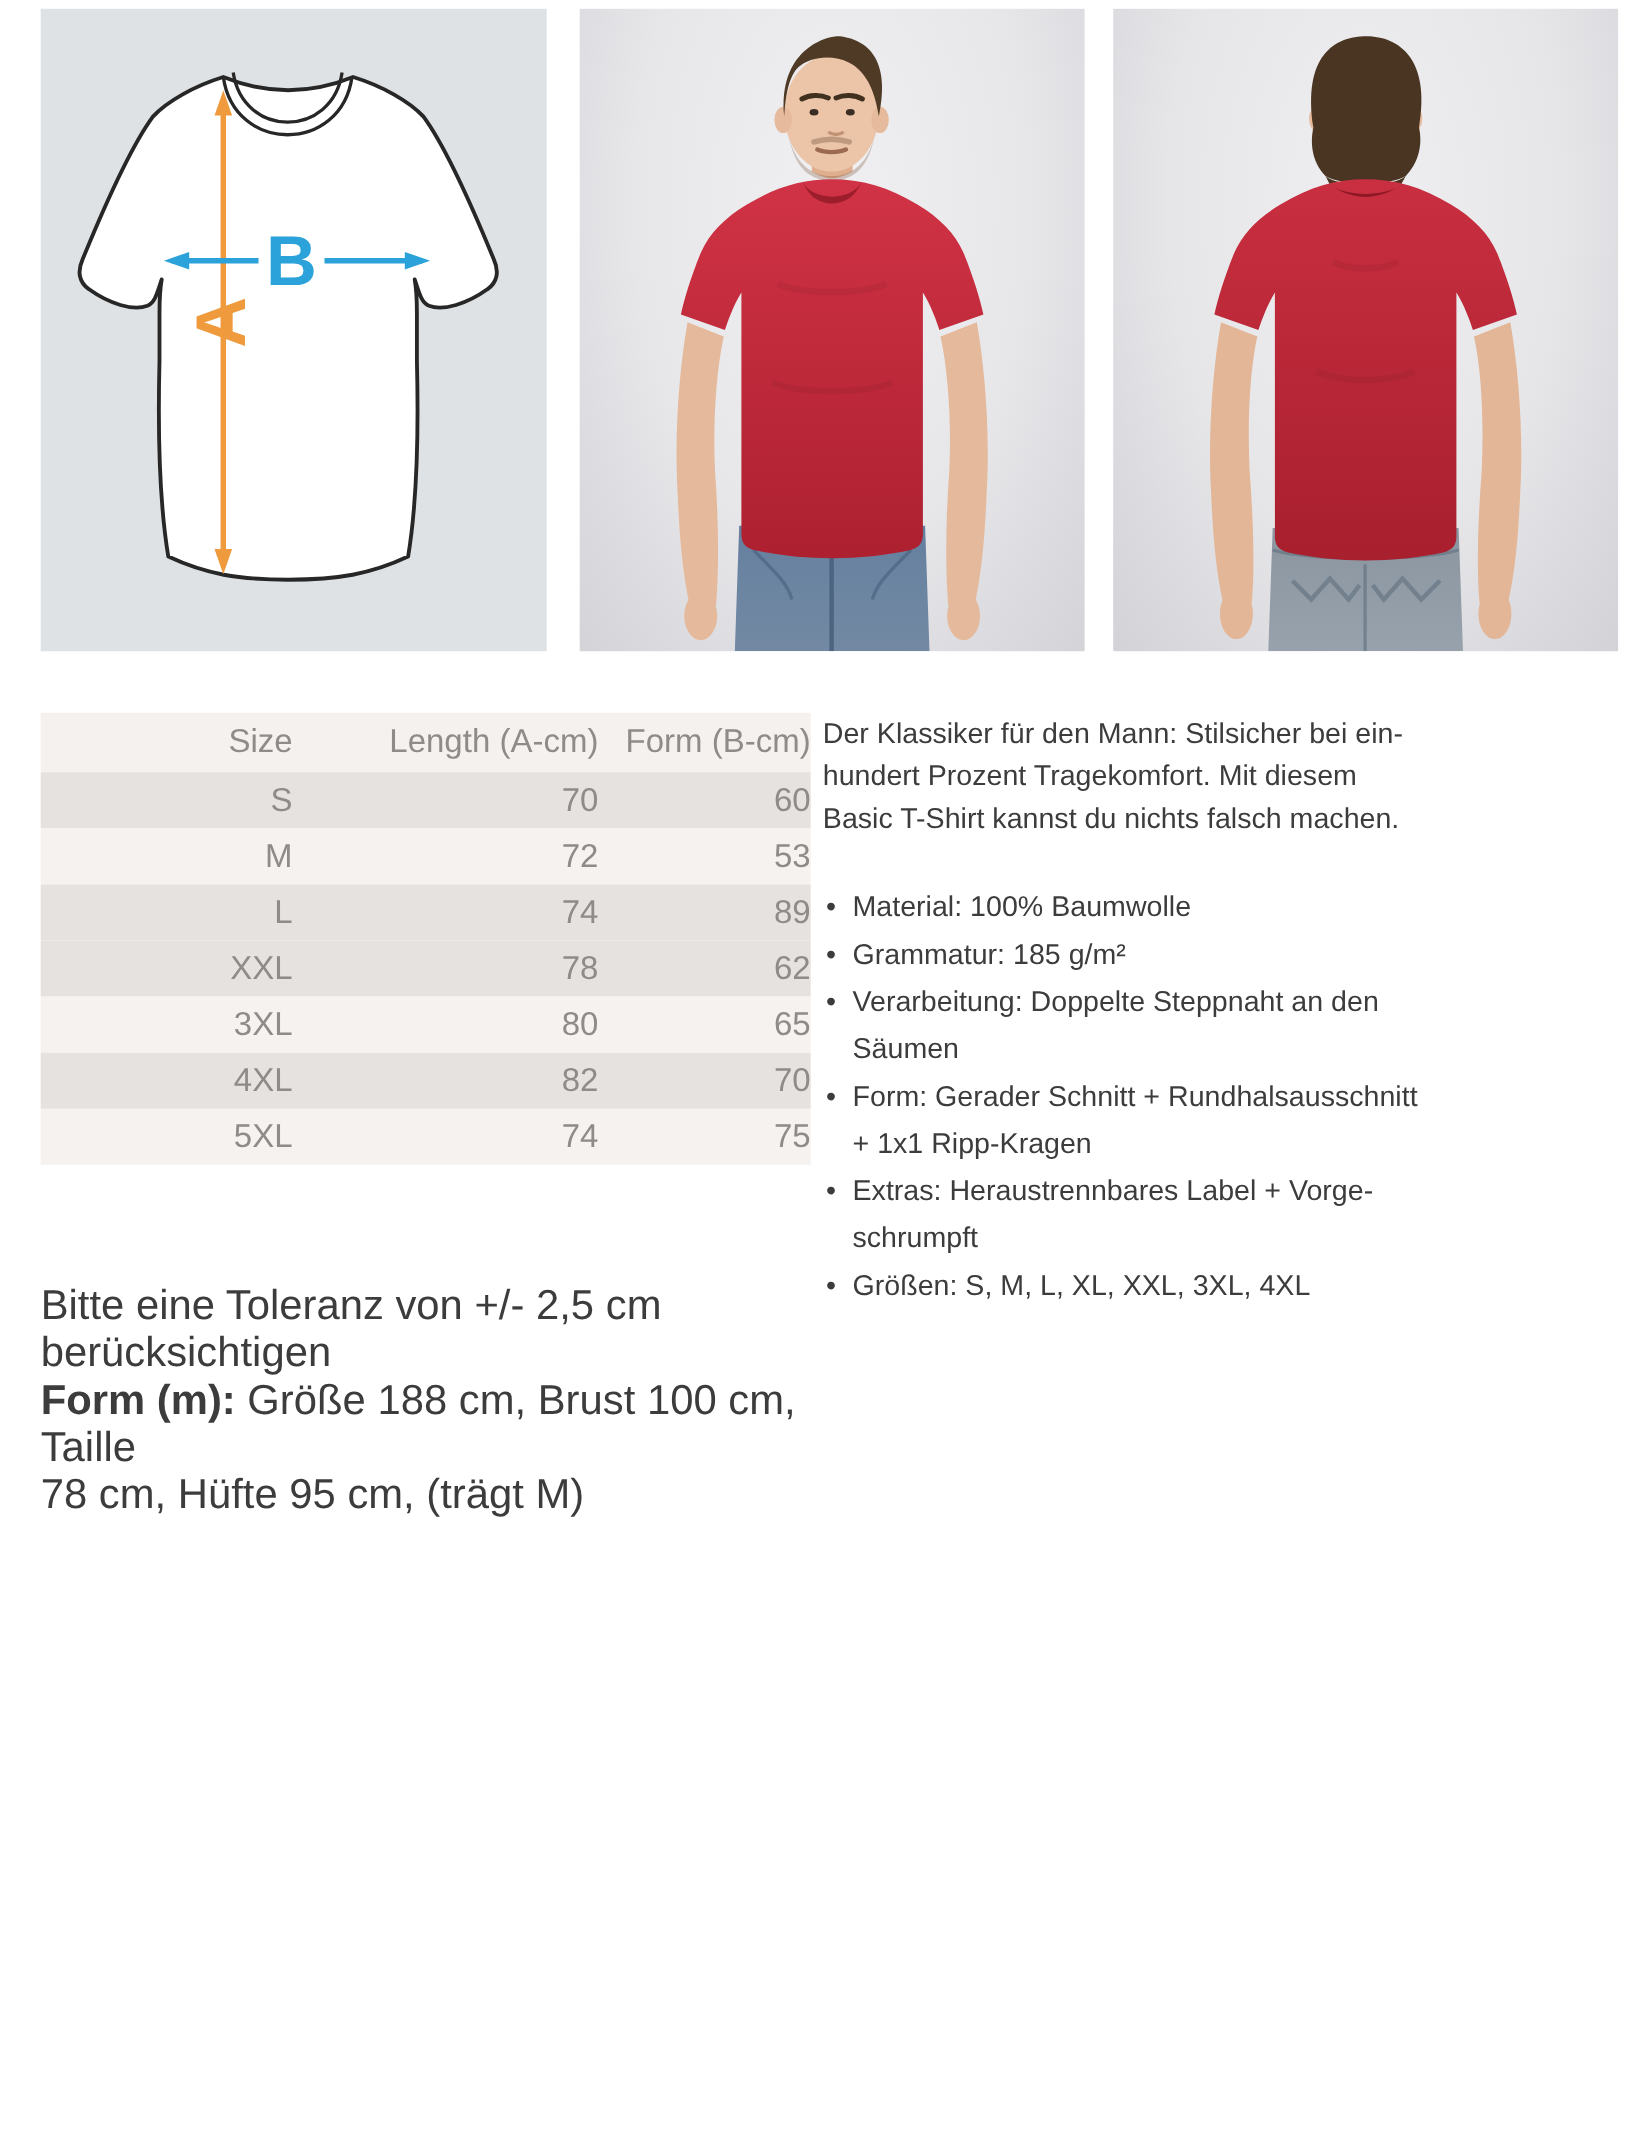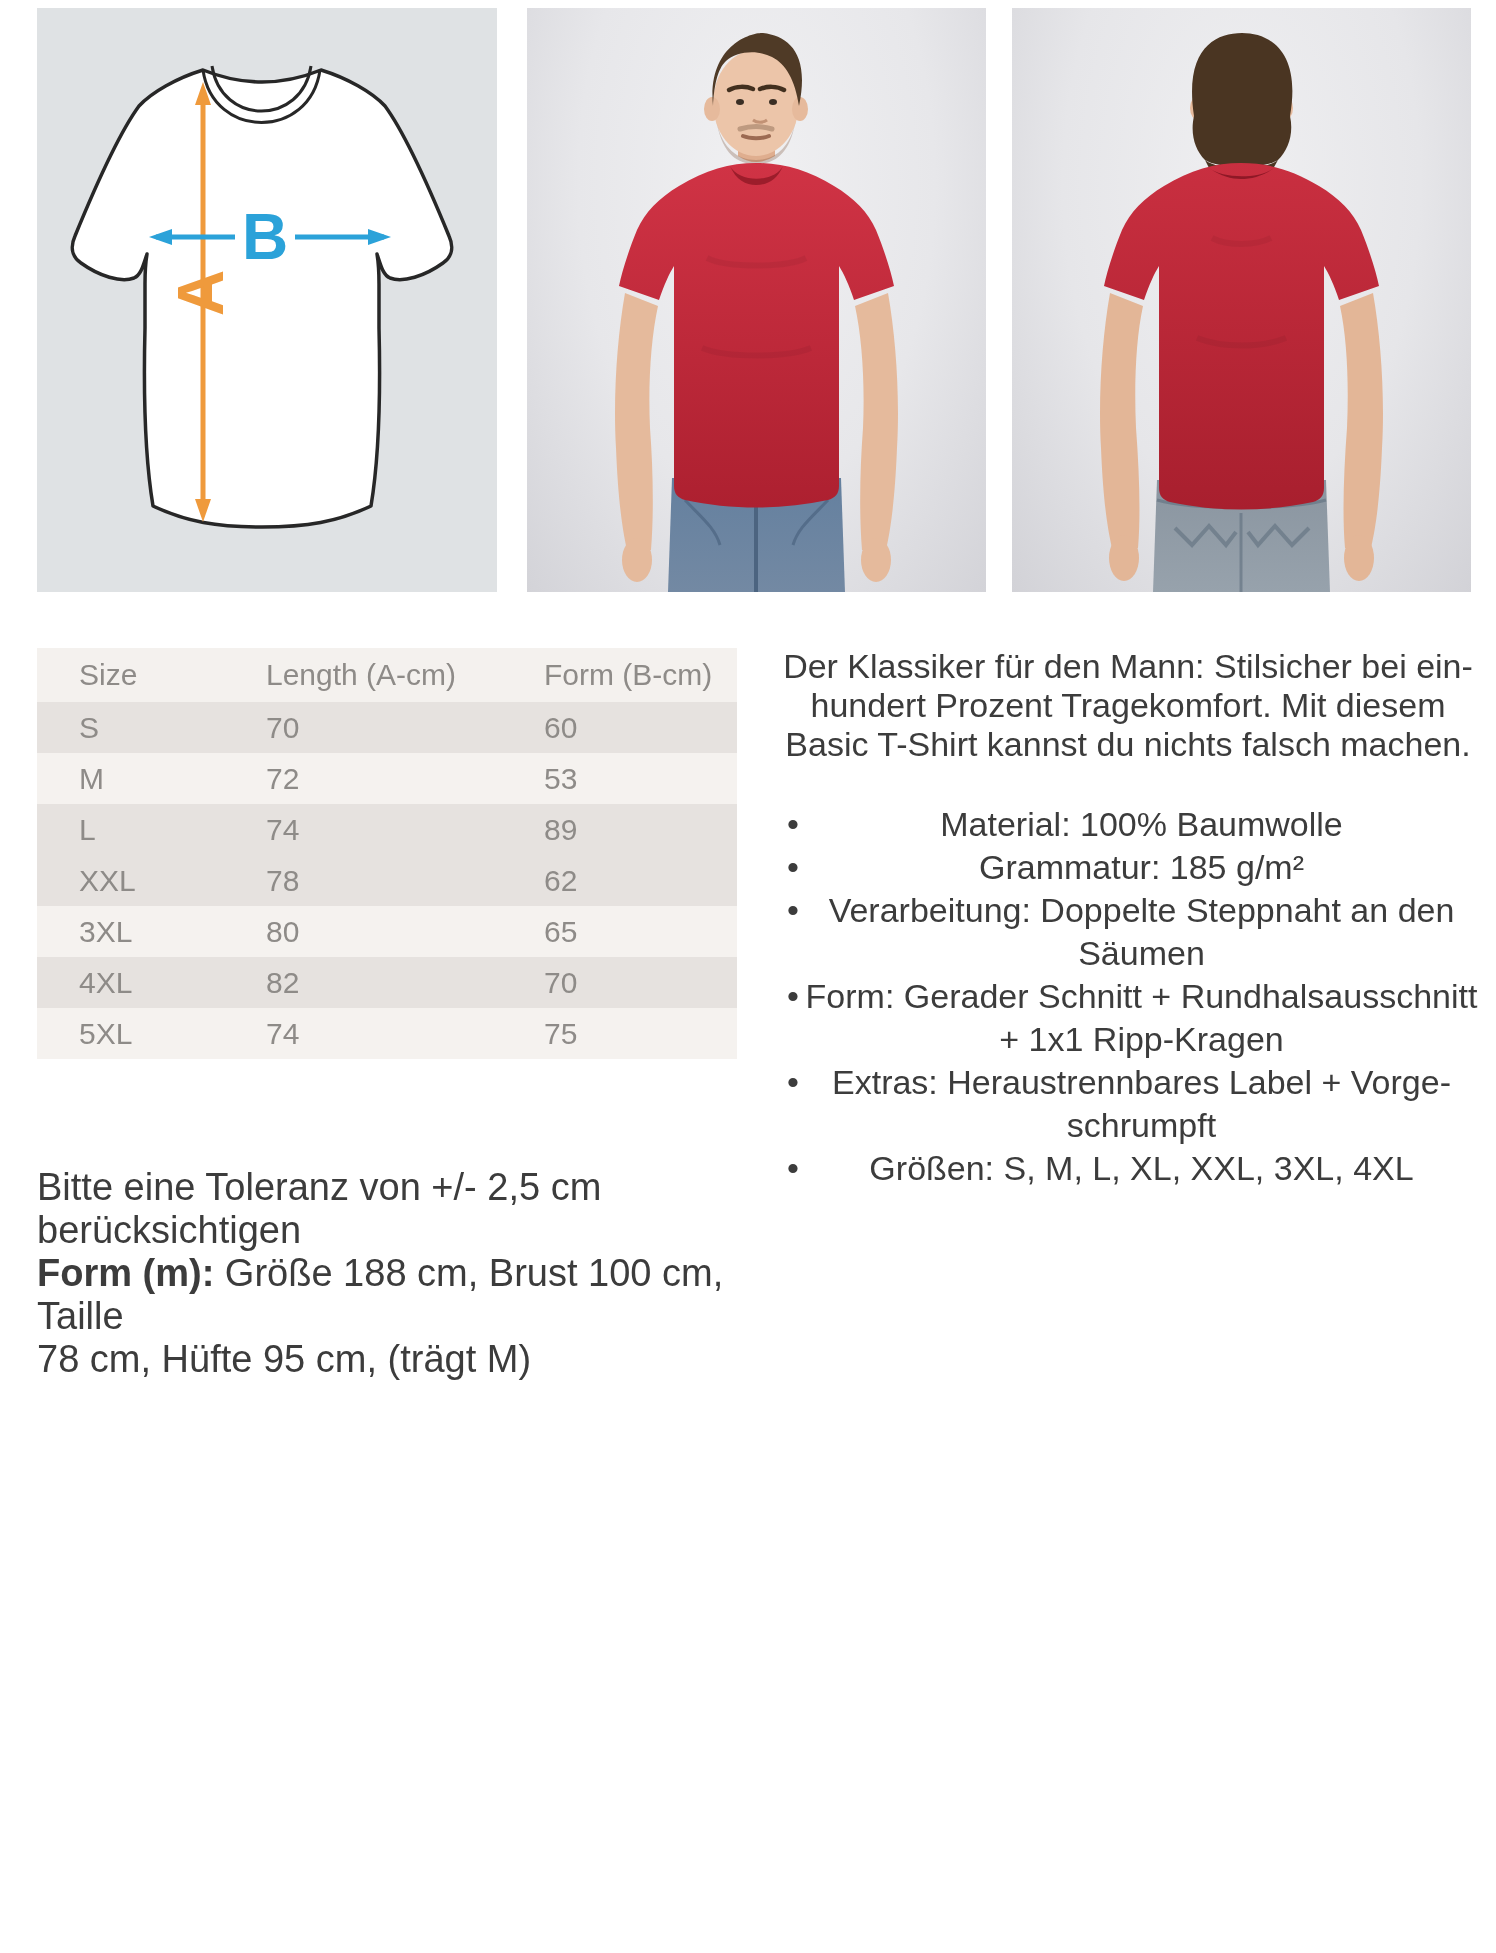--- a/index.html
+++ b/index.html
@@ -9,35 +9,35 @@
   
   .panel{position:absolute;top:8px;height:584px;overflow:hidden;}
   .panel svg{display:block;width:100%;height:100%;}
   .panel-diagram{left:37px;width:460px;background:#dfe2e4;}
   .panel-front{left:527px;width:459px;
       background:radial-gradient(ellipse at 50% 30%, #f0f0f2 0%, #e7e7ea 55%, #d3d3d8 100%);}
   .panel-back{left:1012px;width:459px;
       background:radial-gradient(ellipse at 50% 30%, #efeff1 0%, #e6e6e9 55%, #d2d2d7 100%);}
 
   
-  .size-table{position:absolute;left:37px;top:648px;width:700px;font-size:30px;color:#8e8b88;}
+  .size-table{position:absolute;left:37px;top:648px;width:700px;font-size:30px;color:#8e8b88;text-align:right;}
   .t-row{display:flex;align-items:center;height:51px;}
   .t-head{height:54px;background:#f4f1ee;}
   .t-row.odd{background:#e6e2df;}
   .t-row.even{background:#f5f2ef;}
   .c1{width:229px;padding-left:42px;box-sizing:border-box;}
   .c2{width:278px;}
   .c3{flex:1;}
 
   
   .note{position:absolute;left:37px;top:1166px;width:700px;font-size:38px;line-height:43px;}
   .bold{font-weight:bold;}
 
   
-  .desc{position:absolute;left:778px;top:647px;width:700px;font-size:34px;text-align:center;}
+  .desc{position:absolute;left:748px;top:647px;width:700px;font-size:26px;}
   .pre{white-space:pre-line;}
   .intro{margin:0;line-height:39px;}
   .bullets{margin-top:39px;line-height:43px;}
   .bullet{display:flex;}
   .dot{width:27px;padding-left:3px;box-sizing:border-box;}
   .bt{flex:1;}
 </style>
 </head>
 <body>
 

